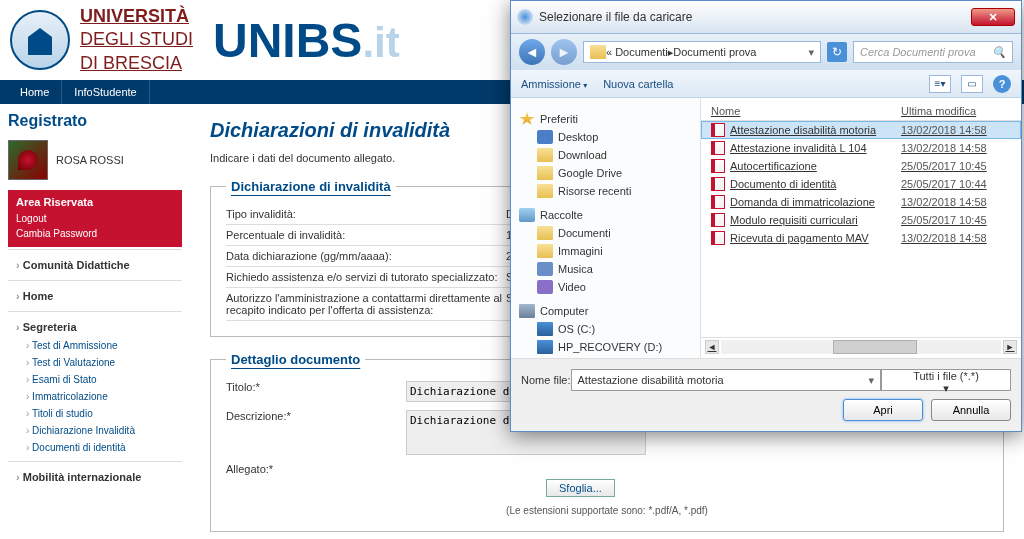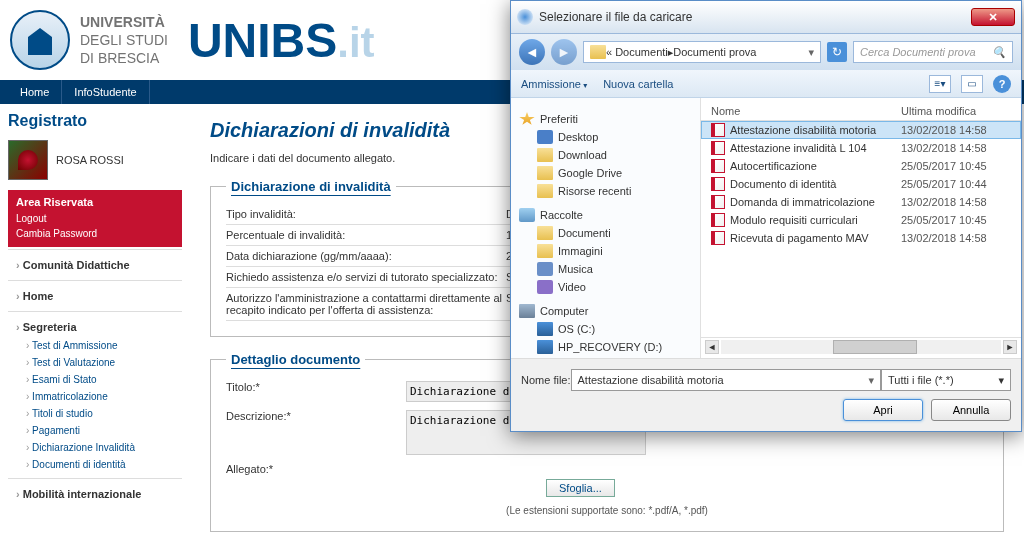--- a/index.html
+++ b/index.html
@@ -2,21 +2,21 @@
 <html><head>
   <meta charset="utf-8">
   <style>
     * { box-sizing: border-box; margin: 0; padding: 0; }
     body { font-family: Arial, sans-serif; font-size: 12px; background: #fff; color: #333; width: 1024px; height: 539px; position: relative; overflow: hidden; }
 
     
     .header-logo { display: flex; align-items: center; padding: 10px 0 10px 10px; height: 80px; }
     .logo-seal { width: 60px; height: 60px; border: 2px solid #004b87; border-radius: 50%; display: flex; align-items: center; justify-content: center; background: linear-gradient(to bottom, #e8f0f8, #b8d4e8); margin-right: 10px; }
     .logo-building { width: 40px; height: 30px; background: #004b87; clip-path: polygon(20% 100%, 20% 40%, 50% 10%, 80% 40%, 80% 100%); }
-    .logo-text { color: #737373; font-size: 14px; line-height: 1.3; font-weight: bold; }
+    .logo-text { color: #7f1d1d; font-size: 18px; line-height: 1.3; font-weight: bold; text-decoration: underline; }
     .logo-text .light { font-weight: normal; }
     .logo-unibs { color: #004b87; font-size: 48px; font-weight: bold; margin-left: 20px; display: flex; align-items: baseline; text-align: center; }
     .logo-unibs .it { color: #b8d4e8; font-size: 42px; }
 
     
     .nav { background: #003a6b; color: #fff; height: 24px; display: flex; align-items: center; padding-left: 8px; }
     .nav-item { padding: 0 12px; font-size: 11px; border-right: 1px solid #2a5a8a; height: 100%; display: flex; align-items: center; }
 
     
     .layout { display: flex; }
@@ -83,39 +83,39 @@
     .tree-icon { width: 16px; height: 14px; flex-shrink: 0; }
     .icon-star { background: linear-gradient(#f8d068, #e8a020); clip-path: polygon(50% 0%, 61% 35%, 98% 35%, 68% 57%, 79% 91%, 50% 70%, 21% 91%, 32% 57%, 2% 35%, 39% 35%); }
     .icon-desktop { background: #4a7fc8; border-radius: 2px; }
     .icon-folder { background: linear-gradient(#f8e098, #e8c050); border-radius: 1px; }
     .icon-drive { background: linear-gradient(#4a90d9, #2a6098); border-radius: 1px; }
     .icon-music { background: #6a8fc8; border-radius: 2px; }
     .icon-video { background: #8a6fc8; border-radius: 2px; }
     .icon-computer { background: linear-gradient(#a0b8d0, #6a8098); border-radius: 1px; }
     .icon-libraries { background: linear-gradient(#a0d0f0, #6098c8); border-radius: 2px; }
 
-    .file-list { flex: 1; padding: 4px 0; }
+    .file-list { flex: 1; padding: 4px 0; text-decoration: underline; }
     .file-header { display: flex; border-bottom: 1px solid #e0e0e0; padding: 3px 10px; font-size: 11px; color: #555; }
     .file-header .col-name { flex: 1; }
     .file-header .col-date { width: 110px; }
     .file-row { display: flex; padding: 2px 10px; font-size: 11px; align-items: center; gap: 5px; }
     .file-row.selected { background: #cce4f7; border: 1px solid #7ab8e8; padding: 1px 9px; }
     .file-icon { width: 14px; height: 14px; background: linear-gradient(135deg, #fff, #f0f0f0); border: 1px solid #c41230; border-left: 4px solid #c41230; flex-shrink: 0; }
     .file-row .name { flex: 1; }
     .file-row .date { width: 110px; color: #555; }
     .scrollbar-bottom { height: 18px; display: flex; align-items: center; border-top: 1px solid #e0e0e0; padding: 0 4px; }
     .scroll-arrow { width: 14px; height: 14px; background: #e8e8e8; border: 1px solid #ccc; display: flex; align-items: center; justify-content: center; font-size: 9px; }
     .scroll-track { flex: 1; height: 14px; background: #f0f0f0; position: relative; margin: 0 2px; }
     .scroll-thumb { position: absolute; left: 40%; width: 30%; height: 100%; background: #d0d0d0; border: 1px solid #b0b0b0; }
 
     .dialog-footer { padding: 10px; background: #f0f0f0; border-top: 1px solid #ddd; }
     .footer-row1 { display: flex; align-items: center; gap: 0; margin-bottom: 8px; }
     .footer-row1 .label { font-size: 11px; }
     .footer-row1 .filename { flex: 1; background: #fff; border: 1px solid #999; height: 22px; padding: 0 6px; display: flex; align-items: center; font-size: 11px; }
-    .footer-row1 .filetype { width: 130px; background: #fff; border: 1px solid #999; height: 22px; padding: 0 6px; display: flex; align-items: center; justify-content: space-between; font-size: 11px; }
+    .footer-row1 .filetype { width: 130px; background: #fff; border: 1px solid #999; height: 22px; padding: 0 6px; display: flex; align-items: center; justify-content: space-between; font-size: 11px; flex-direction: column; }
     .footer-row2 { display: flex; justify-content: flex-end; gap: 8px; }
     .dlg-btn { width: 80px; height: 22px; background: linear-gradient(#fff, #e8e8e8); border: 1px solid #888; border-radius: 3px; font-size: 11px; }
     .dlg-btn.primary { border: 1px solid #4a90d9; box-shadow: 0 0 3px #7ab8e8; }
   </style>
 </head>
 <body>
 
 <div class="header-logo">
   <div class="logo-seal">
       <div class="logo-building"></div>
@@ -157,21 +157,20 @@
     <div class="menu-section">
         <div class="menu-header">Home</div>
       </div>
     <div class="menu-section">
       <div class="menu-header">Segreteria</div>
       <div class="submenu-item">Test di Ammissione</div>
       <div class="submenu-item">Test di Valutazione</div>
       <div class="submenu-item">Esami di Stato</div>
       <div class="submenu-item">Immatricolazione</div>
       <div class="submenu-item">Titoli di studio</div>
-      <div class="submenu-item">Pagamenti</div>
       <div class="submenu-item">Dichiarazione Invalidità</div>
       <div class="submenu-item">Documenti di identità</div>
     </div>
     <div class="menu-section">
         <div class="menu-header">Mobilità internazionale</div>
       </div>
   </div>
 
   <div class="main">
     <h1>Dichiarazioni di invalidità</h1>

